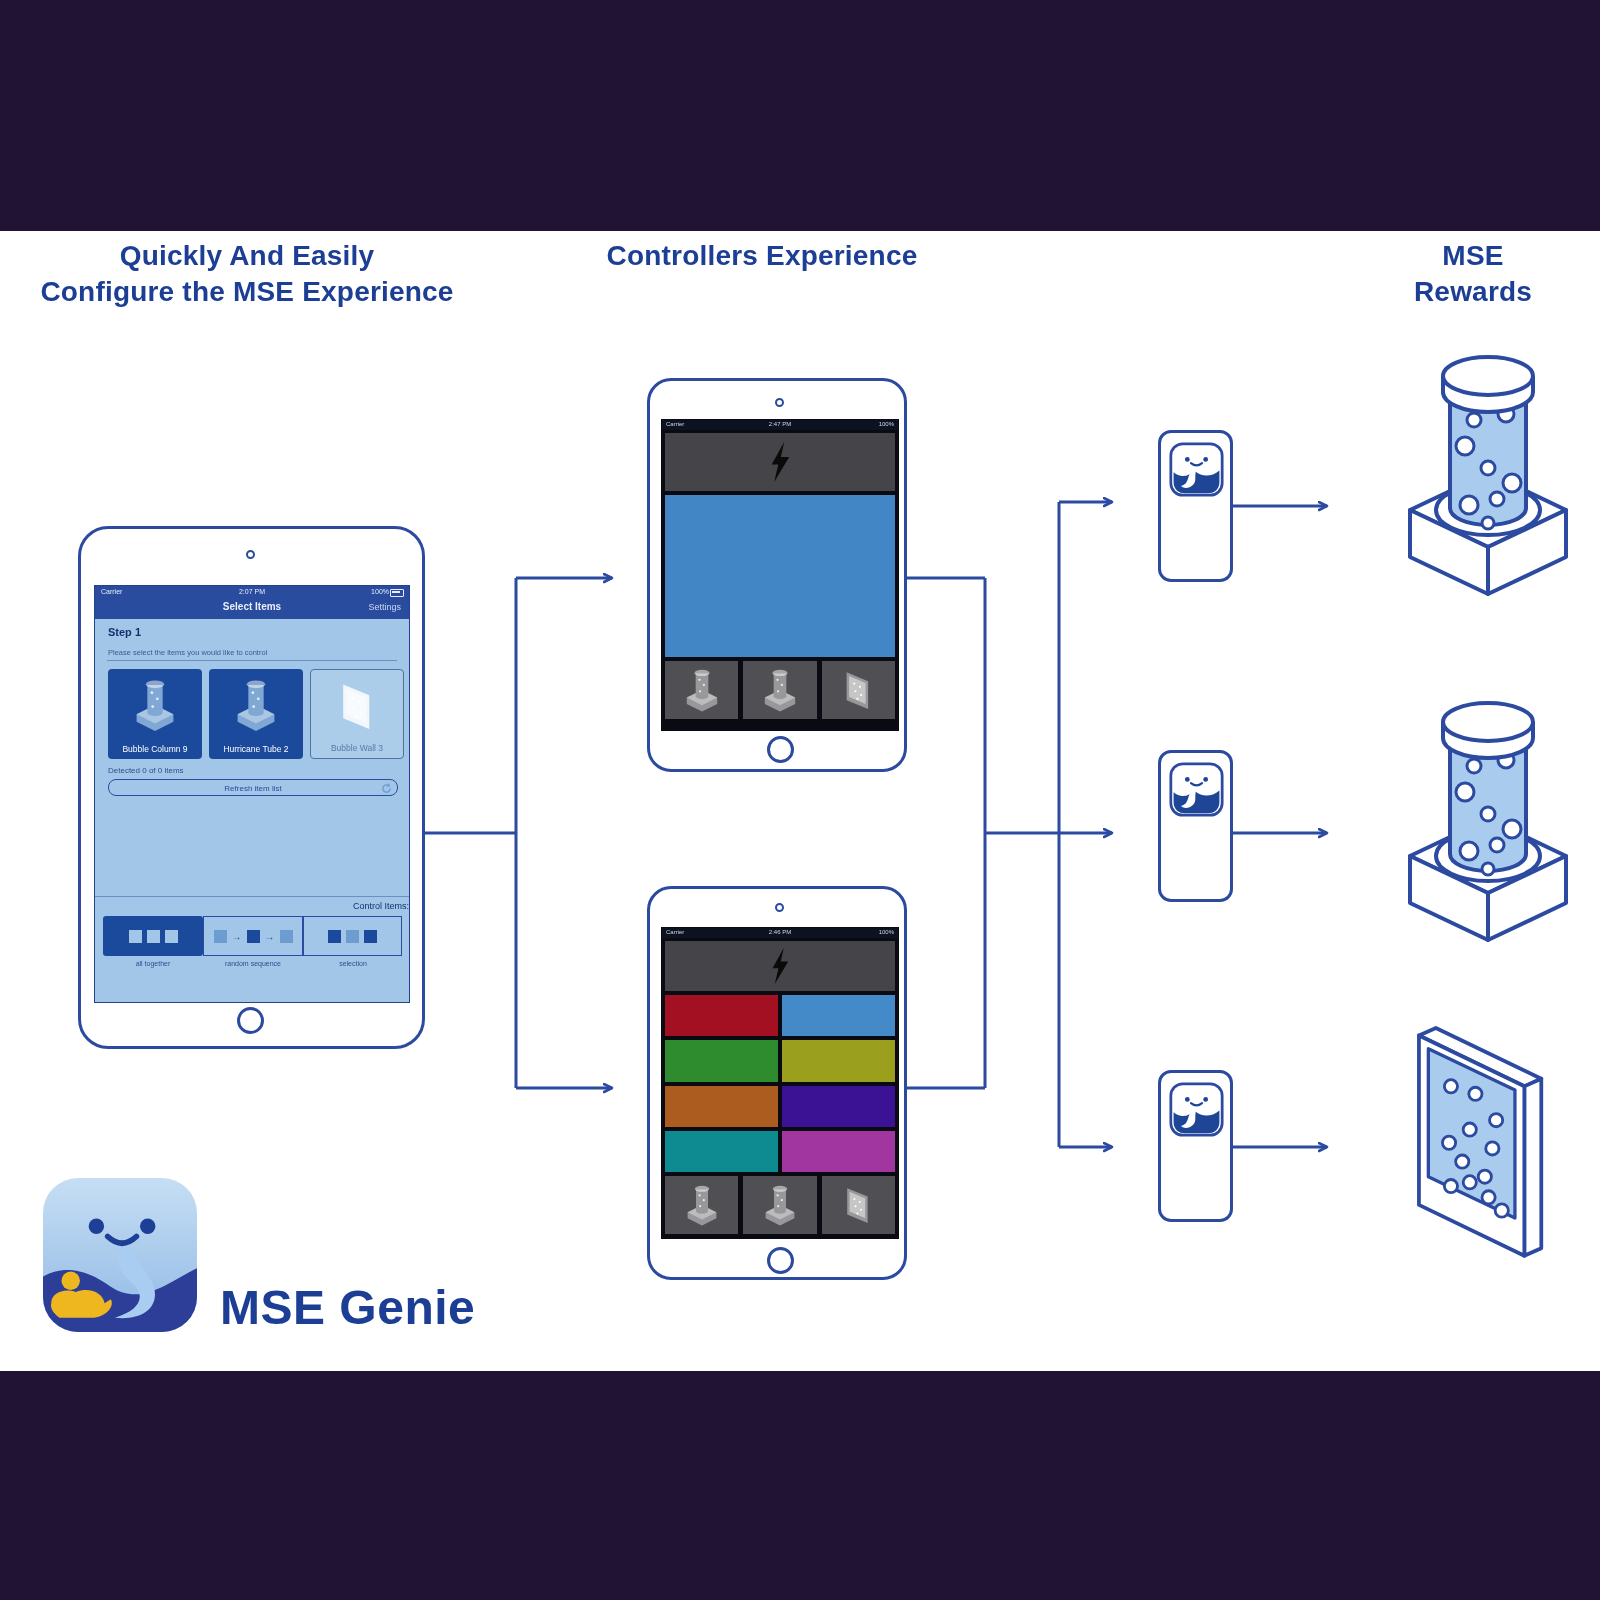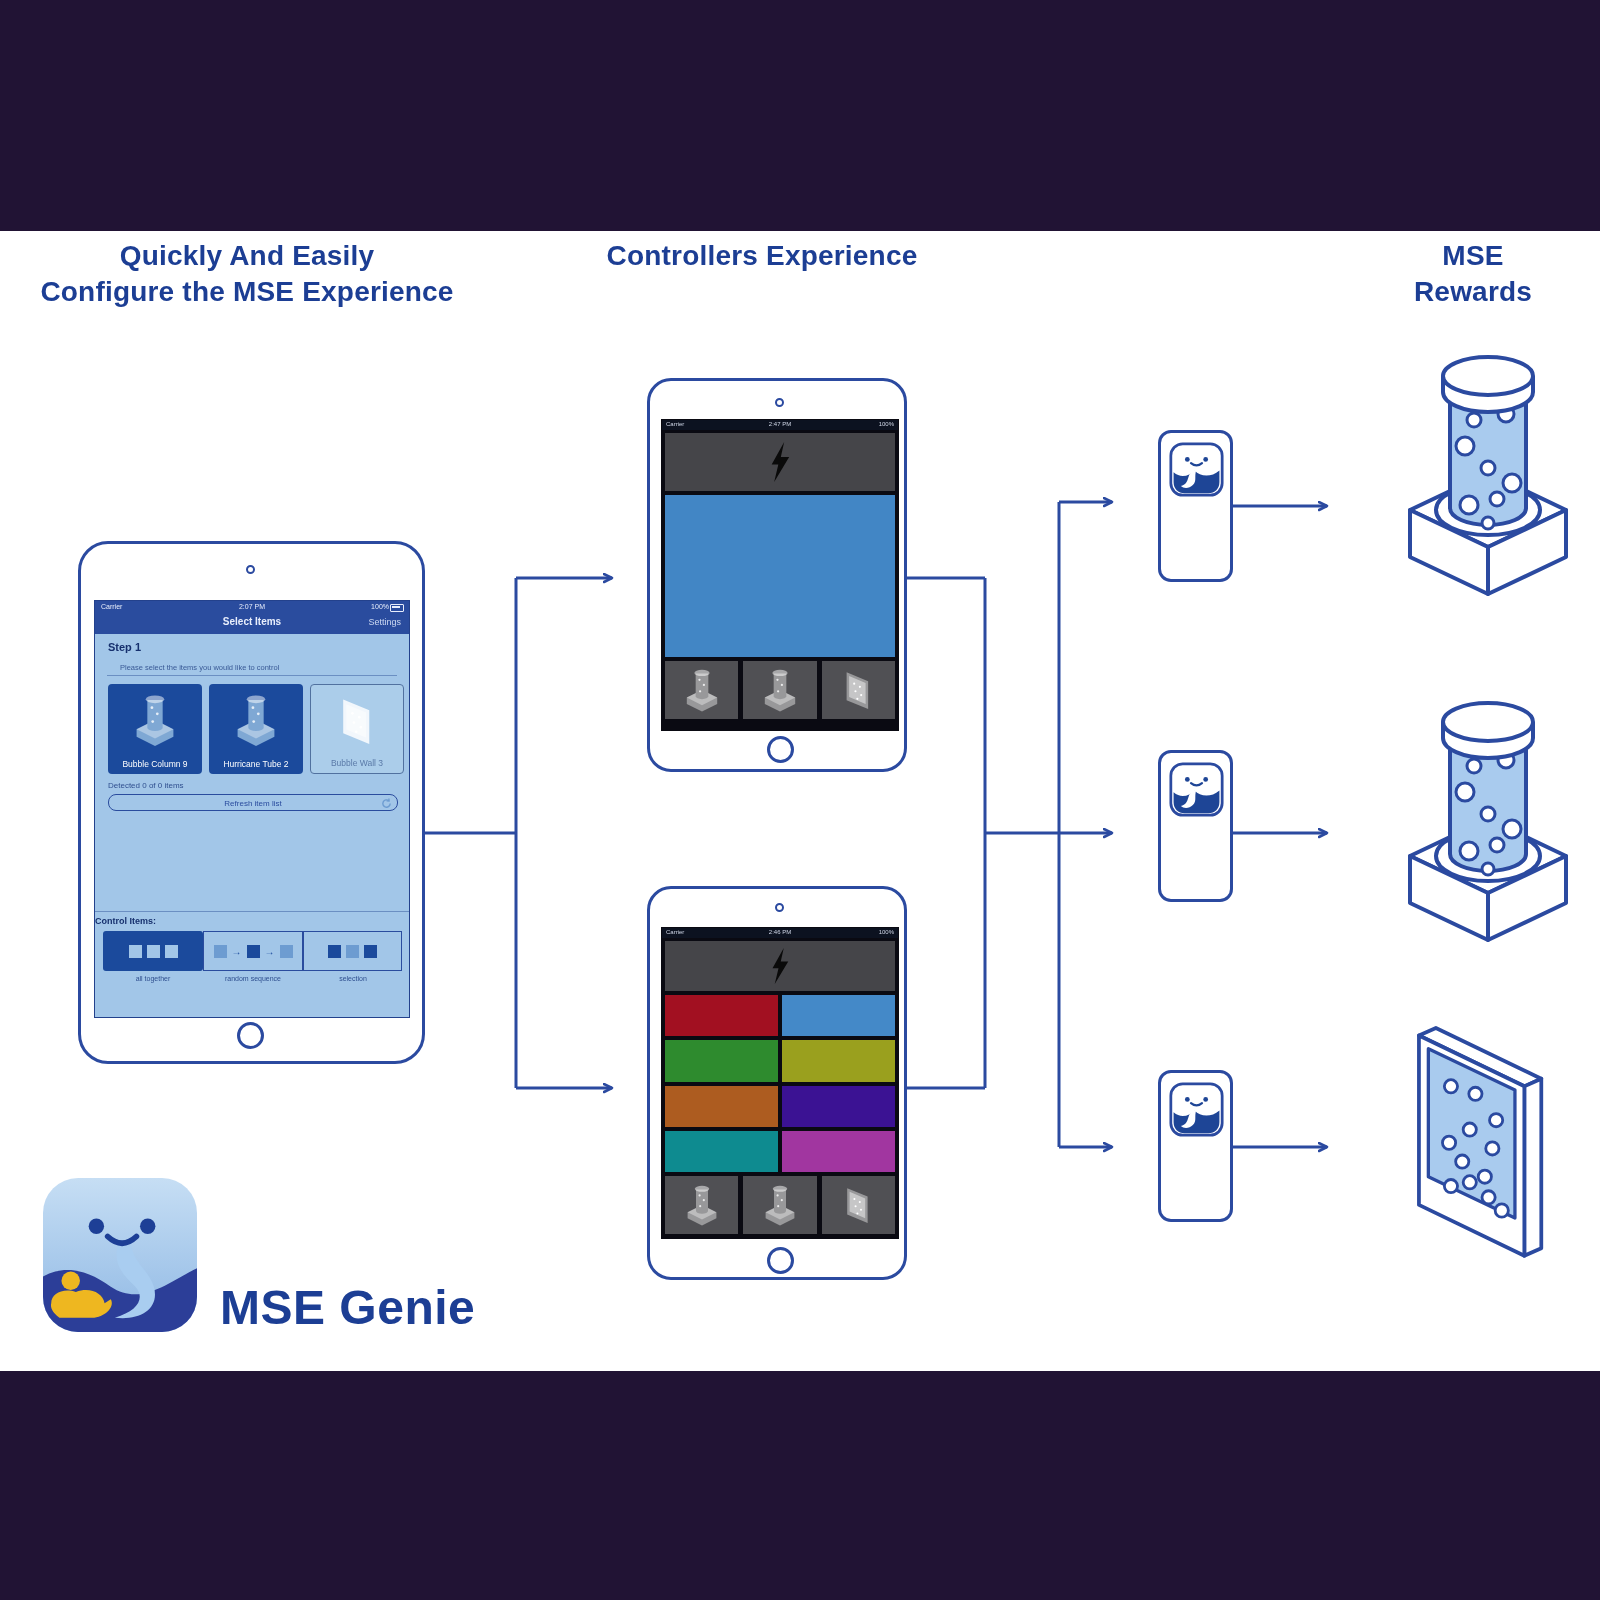--- a/index.html
+++ b/index.html
@@ -19,47 +19,47 @@
 
   
   #connectors{position:absolute;left:0;top:0;pointer-events:none;}
 
   
   .ipad{position:absolute;background:#fff;border:3px solid #2b4aa0;border-radius:30px;box-sizing:border-box;}
   .cam{position:absolute;width:9px;height:9px;border:2.5px solid #2b4aa0;border-radius:50%;box-sizing:border-box;}
   .homebtn{position:absolute;width:27px;height:27px;border:3px solid #2b4aa0;border-radius:50%;box-sizing:border-box;}
 
   
-  #config-ipad{left:78px;top:541px;width:347px;height:523px;}
+  #config-ipad{left:78px;top:526px;width:347px;height:523px;}
   #config-screen{position:absolute;left:13px;top:56px;width:316px;height:418px;background:#a2c6e8;
                  border:1px solid #23418c;box-sizing:border-box;overflow:hidden;}
   .cfg-statusnav{position:absolute;left:0;top:0;width:100%;height:33px;background:#2a4c9e;color:#e8eefc;}
   .cfg-status{position:absolute;left:0;top:1px;width:100%;height:11px;font-size:7px;}
   .cfg-status .sl{position:absolute;left:6px;top:1px;}
   .cfg-status .sc{position:absolute;width:100%;text-align:center;top:1px;}
   .cfg-status .sr{position:absolute;right:20px;top:1px;}
   .batt{position:absolute;right:5px;top:2px;width:12px;height:6px;border:1px solid #e8eefc;border-radius:1px;}
   .batt:after{content:"";position:absolute;left:1px;top:1px;width:8px;height:2px;background:#e8eefc;}
   .cfg-nav-title{position:absolute;width:100%;text-align:center;top:15px;font-size:10px;font-weight:bold;}
   .cfg-settings{position:absolute;right:8px;top:16px;font-size:9px;color:#cdd9f2;}
   .cfg-step{position:absolute;left:13px;top:40px;font-size:11px;font-weight:bold;color:#16306e;}
-  .cfg-sub{position:absolute;left:13px;top:62px;font-size:7.5px;color:#3a5a96;margin-left:12px;}
+  .cfg-sub{position:absolute;left:13px;top:62px;font-size:7.5px;color:#3a5a96;}
   .cfg-divider{position:absolute;left:12px;right:12px;top:74px;height:1px;background:#6b8fc2;}
   .item-card{position:absolute;top:83px;width:94px;height:90px;border-radius:4px;background:#1b4a9c;}
   .item-card.unsel{background:#abcdea;border:1px solid #51719f;box-sizing:border-box;}
   .item-card .ic{position:absolute;left:50%;top:8px;transform:translateX(-50%);}
   .item-card .lbl{position:absolute;bottom:5px;width:100%;text-align:center;font-size:8.5px;color:#fff;}
   .item-card.unsel .lbl{color:#5a7aa8;}
   .cfg-detected{position:absolute;left:13px;top:180px;font-size:8px;color:#2f4f8f;}
   #refresh-button{position:absolute;left:13px;top:193px;width:290px;height:17px;border:1px solid #2a4c9e;
                   border-radius:8px;box-sizing:border-box;}
   #refresh-button .t{position:absolute;width:100%;text-align:center;top:4px;font-size:8px;color:#2a4c9e;}
   #refresh-button svg{position:absolute;right:5px;top:3px;}
   .cfg-divider2{position:absolute;left:0;right:0;top:310px;height:1px;background:#6b8fc2;}
-  .cfg-ctrl-label{position:absolute;width:100%;text-align:left;top:315px;font-size:9px;font-weight:bold;color:#16306e;}
+  .cfg-ctrl-label{position:absolute;width:100%;text-align:right;top:315px;font-size:9px;font-weight:normal;color:#16306e;}
   .seg{position:absolute;top:330px;height:40px;width:100px;box-sizing:border-box;}
   .seg.sel{background:#1b4a9c;border-radius:3px;}
   .seg.box{border:1px solid #2a4c9e;}
   .seg-inner{position:absolute;left:0;top:0;width:100%;height:100%;display:flex;align-items:center;justify-content:center;gap:5px;}
   .sq{width:13px;height:13px;}
   .sq.light{background:#a2c6e8;}
   .sq.dark{background:#1b4a9c;}
   .sq.mid{background:#6d9cd1;}
   .seg-arrow{color:#1b4a9c;font-size:10px;font-weight:bold;}
   .mode-lbl{position:absolute;top:374px;width:100px;text-align:center;font-size:7px;color:#2f4f8f;}

